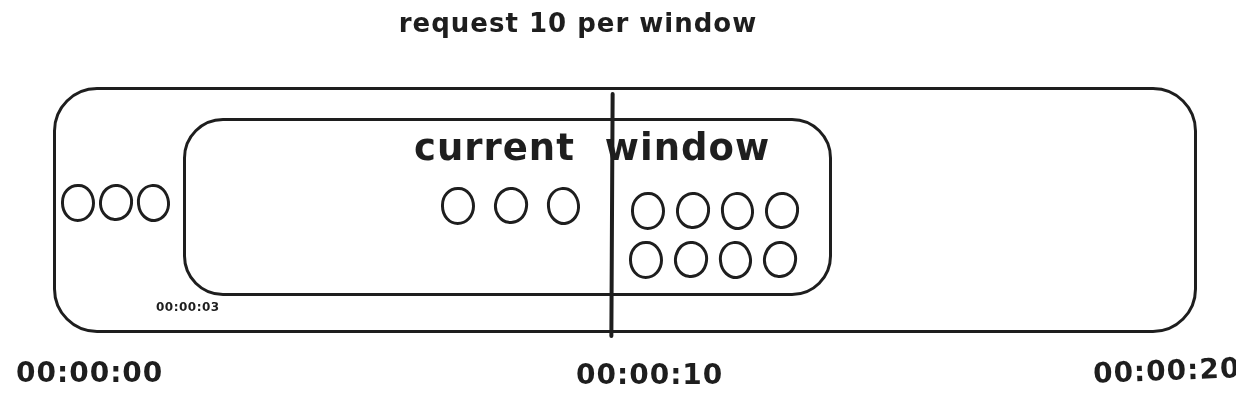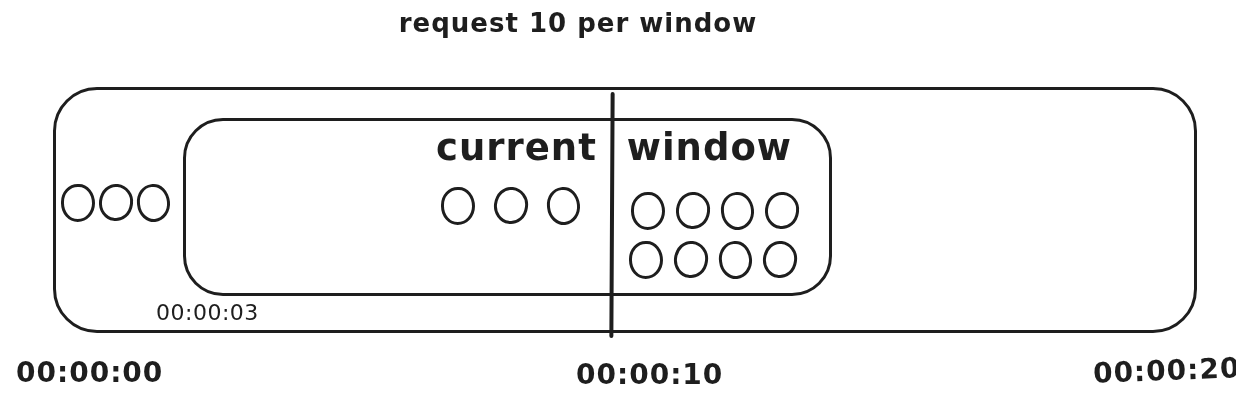--- a/index.html
+++ b/index.html
@@ -50,21 +50,21 @@
     position:absolute;
     left:610px; top:92px;
     width:4px; height:246px;
     background:var(--stroke);
     border-radius:2px;
     transform:rotate(0.3deg);
   }
   .current-window-label{
     position:absolute;
     left:414px; top:126px; width:400px;
-    text-align:center;
+    text-align:left;
     font-size:37px;
     font-weight:700;
     word-spacing:16px;
     letter-spacing:1px;
     white-space:nowrap;
   }
   
   .circle-group{
     position:absolute;
     display:flex;
@@ -86,22 +86,22 @@
     height:37px;
     border-radius:48% 52% 50% 50% / 52% 48% 50% 50%;
   }
   .request-circle:nth-child(3n){
     transform:rotate(-6deg);
     width:33px;
   }
   
   .window-start-label,.window-end-label{
     position:absolute;
-    font-size:22px;
-    font-weight:400;
+    font-size:12px;
+    font-weight:700;
     letter-spacing:0.5px;
     white-space:nowrap;
   }
   .window-start-label{left:156px; top:300px;}
   .window-end-label{left:775px; top:300px;}
   
   .timeline-label{
     position:absolute;
     font-size:28px;
     font-weight:600;

